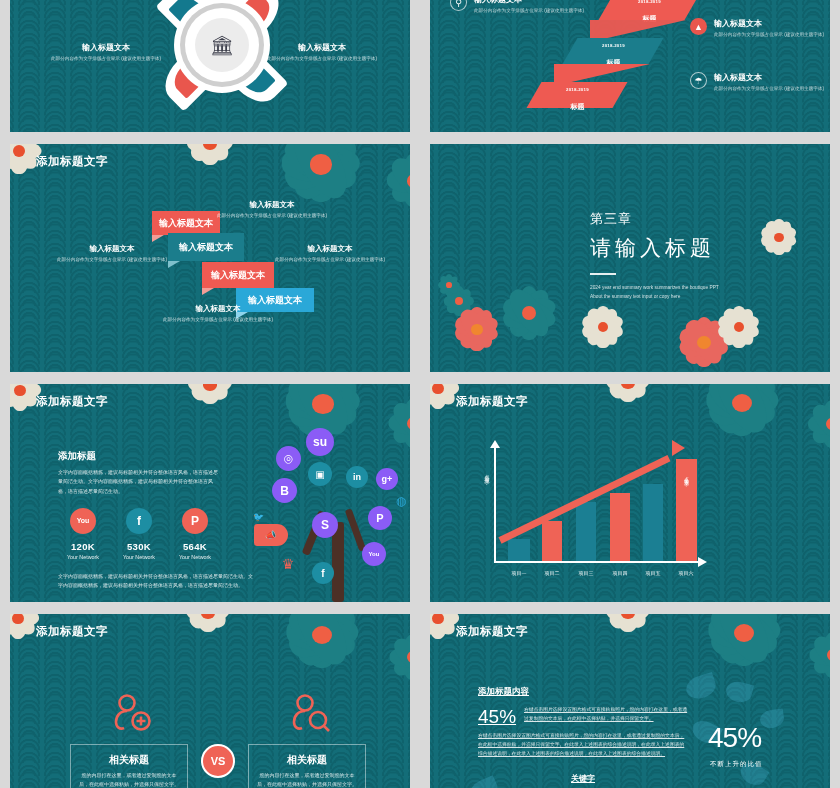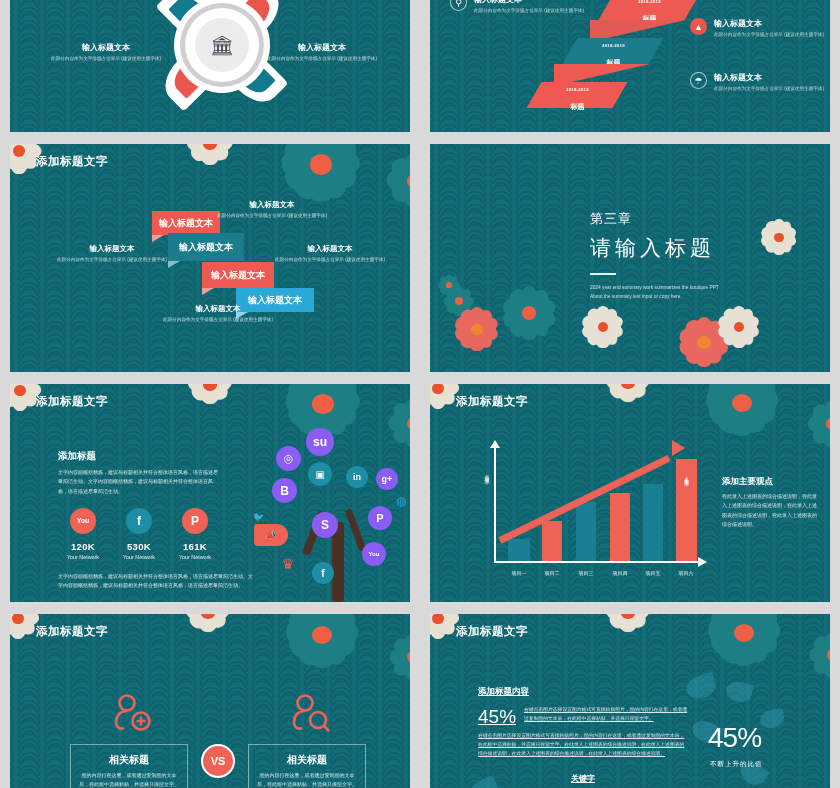--- a/index.html
+++ b/index.html
@@ -505,21 +505,21 @@
           <div class="num">120K</div>
           <div class="cap">Your Network</div>
         </div>
         <div class="stat">
           <div class="bdg" style="background:#1d8ea3;">f</div>
           <div class="num">530K</div>
           <div class="cap">Your Network</div>
         </div>
         <div class="stat">
           <div class="bdg" style="background:#ef6356;">P</div>
-          <div class="num">161K</div>
+          <div class="num">564K</div>
           <div class="cap">Your  Network</div>
         </div>
       </div>
 
       <div class="blk-body" style="margin-top:12px; width:196px;">文字内容面概括精炼，建议与标题相关并符合整体语言风格，语言描述尽量简洁生动。文字内容面概括精炼，建议与标题相关并符合整体语言风格，语言描述尽量简洁生动。</div>
     </div>
 
     <div>
       <div class="tree-trunk" style="left:322px; top:138px; width:12px; height:80px; border-radius:3px;"></div>
       <div class="tree-trunk" style="left:300px; top:126px; width:8px; height:46px; transform:rotate(22deg); border-radius:3px;"></div>
@@ -599,24 +599,20 @@
       <div class="trend-head" style="left:186px; top:-4px;"></div>
 
       <div class="cat" style="left:16px; top:126px;">项目一</div>
       <div class="cat" style="left:49px; top:126px;">项目二</div>
       <div class="cat" style="left:83px; top:126px;">项目三</div>
       <div class="cat" style="left:117px; top:126px;">项目四</div>
       <div class="cat" style="left:150px; top:126px;">项目五</div>
       <div class="cat" style="left:183px; top:126px;">项目六</div>
     </div>
 
-    <div style="position:absolute; left:292px; top:92px; width:98px;">
-      <div class="blk-title" style="font-size:8.5px; margin-bottom:4px;">添加主要观点</div>
-      <div class="blk-body" style="font-size:5px;">在此录入上述图表的综合描述说明，在此录入上述图表的综合描述说明，在此录入上述图表的综合描述说明，在此录入上述图表的综合描述说明。</div>
-    </div>
   </div>
 
   <div class="slide scales" style="left:10px; top:614px; width:400px; height:218px;">
     <div class="slide-title">添加标题文字</div>
 
     <div class="flower fl-cream" style="left:-14px; top:-16px; width:44px; height:42px;">
       <i style="transform:rotate(0deg)"></i>
         <i style="transform:rotate(45deg)"></i>
         <i style="transform:rotate(90deg)"></i>
       <i style="transform:rotate(135deg)"></i>

